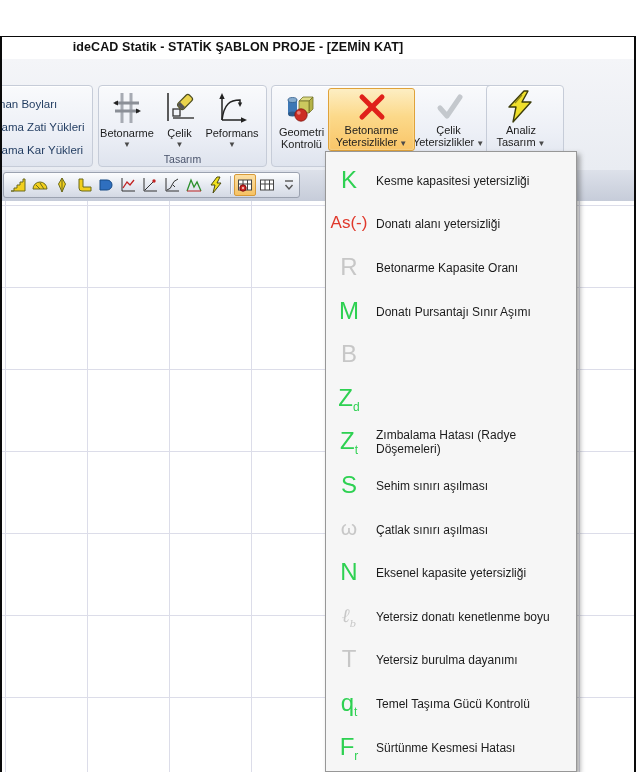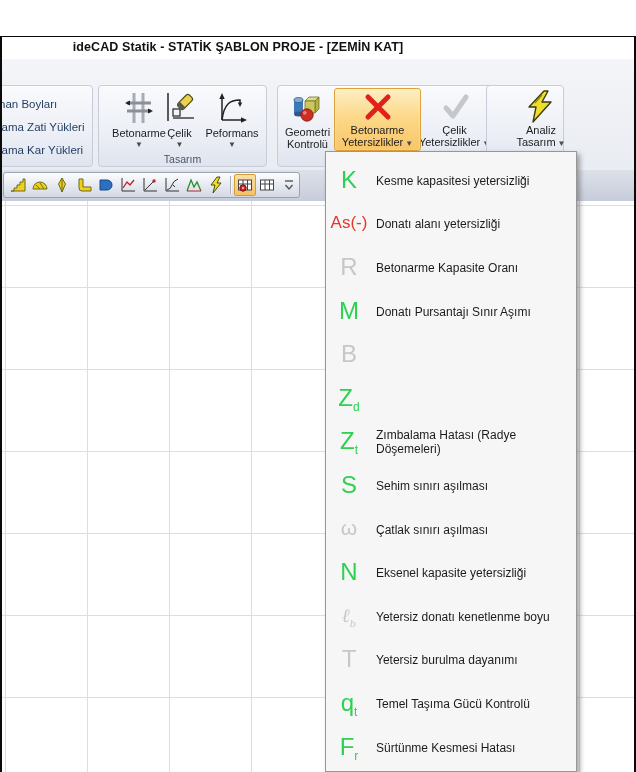--- a/index.html
+++ b/index.html
@@ -16,21 +16,21 @@
   .ribbon{position:absolute;left:0;right:0;top:22px;height:111px;
           background:linear-gradient(#f4f5f8,#e9ecf2);}
   .rgroup{position:absolute;top:26px;height:82px;box-sizing:border-box;
           border:1px solid #c6ccd8;border-radius:4px;
           background:linear-gradient(#f9fafc,#eceff6 60%,#dfe4ee);
           box-shadow:inset 0 1px 0 #ffffff;}
   .rgroup .grouplabel{position:absolute;left:0;right:0;bottom:1px;text-align:center;
           font-size:10.5px;color:#49536b;}
   .g-left{left:-8px;width:99px;}
   .g-tasarim{left:96px;width:169px;}
-  .g-kontrol{left:275px;width:252px;}
+  .g-kontrol{left:269px;width:252px;}
   .g-analiz{left:484px;width:78px;}
 
   .leftitem{position:absolute;left:4px;height:20px;line-height:20px;font-size:11.5px;
             color:#1f3a5f;white-space:nowrap;}
 
   .rbtn{position:absolute;top:3px;bottom:16px;display:flex;flex-direction:column;
         align-items:center;border-radius:3px;cursor:default;}
   .rbtn .bicon{height:38px;display:flex;align-items:center;justify-content:center;}
   .rbtn .blabel{font-size:11px;line-height:12px;color:#1c1c1c;text-align:center;}
   .rbtn .arrow{font-size:8px;color:#4a4a4a;line-height:8px;margin-top:2px;}
@@ -87,21 +87,21 @@
 
   <div class="ribbon">
 
     <div class="rgroup g-left">
       <div class="leftitem" style="top:8px;">nan Boyları</div>
       <div class="leftitem" style="top:31px;">lama Zati Yükleri</div>
       <div class="leftitem" style="top:54px;">lama Kar Yükleri</div>
     </div>
 
     <div class="rgroup g-tasarim">
-      <div class="rbtn" style="left:12px;width:56px;">
+      <div class="rbtn" style="left:0;width:56px;">
         <span class="bicon">
           <svg width="34" height="34" viewBox="0 0 34 34">
             <g stroke="#a7abb3" stroke-width="3">
                 <line x1="12" y1="2" x2="12" y2="32"></line>
                 <line x1="21" y1="2" x2="21" y2="32"></line>
               </g>
             <g stroke="#8b8f97" stroke-width="3">
                 <line x1="5" y1="12" x2="29" y2="12"></line>
                 <line x1="5" y1="20" x2="29" y2="20"></line>
               </g>
@@ -173,21 +173,21 @@
           <svg width="32" height="32" viewBox="0 0 32 32">
             <line x1="6" y1="6" x2="26" y2="26" stroke="#e0211a" stroke-width="5" stroke-linecap="round"></line>
             <line x1="26" y1="6" x2="6" y2="26" stroke="#e0211a" stroke-width="5" stroke-linecap="round"></line>
           </svg>
         </span>
         <span class="blabel"><span>Betonarme Yetersizlikler</span><span class="inline-arrow">▼</span></span>
       </div>
     </div>
 
     <div class="rgroup g-analiz">
-      <div class="rbtn two" style="left:20px;width:68px;align-items:center;">
+      <div class="rbtn two" style="left:0;width:68px;align-items:center;">
         <span class="bicon">
           <svg width="34" height="34" viewBox="0 0 34 34">
             <polygon points="20,1 5,17 12,17 9,32 27,12 18,12 24,1" fill="#efdf2c" stroke="#3c3c0a" stroke-width="1.4" stroke-linejoin="round"></polygon>
             <line x1="18" y1="5" x2="11" y2="13" stroke="#8f851d" stroke-width="1.2"></line>
           </svg>
         </span>
         <span class="blabel"><span>Analiz Tasarım</span><span class="inline-arrow">▼</span></span>
       </div>
     </div>
   </div>

